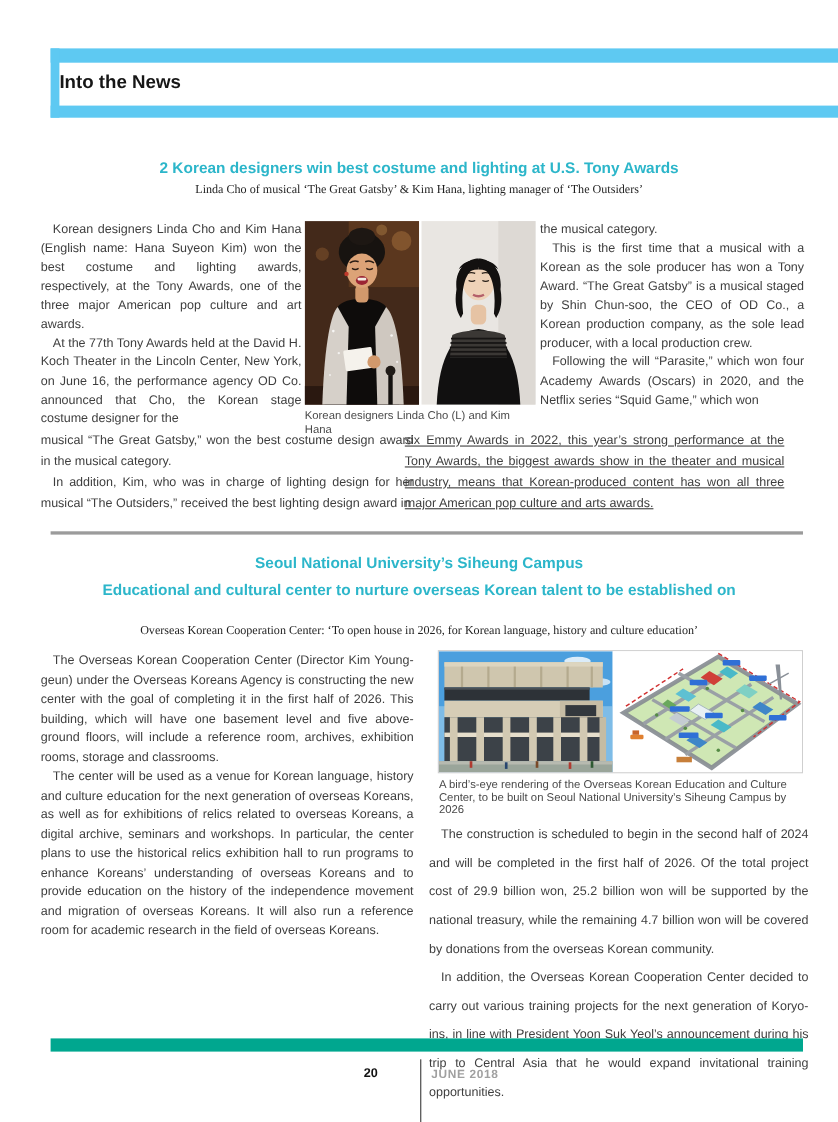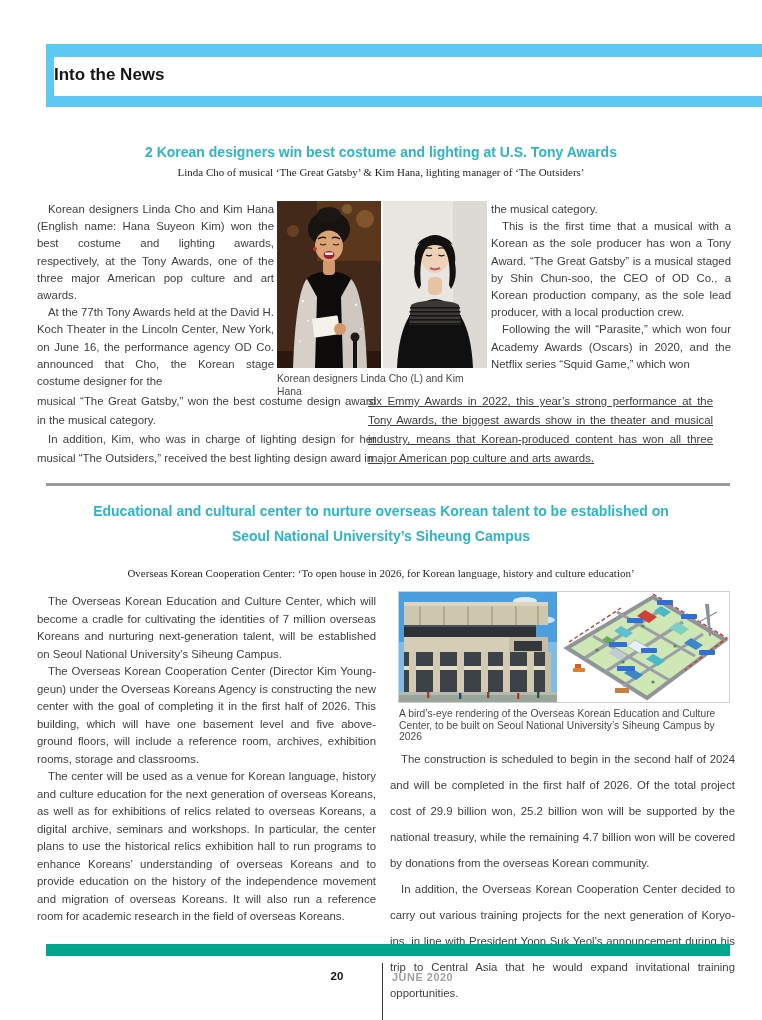--- a/index.html
+++ b/index.html
@@ -155,27 +155,26 @@
 
     <div class="col a1-right-bottom">
       <p>six Emmy Awards in 2022, this year’s strong performance at the Tony Awards, the biggest awards show in the theater and musical industry, means that Korean-produced content has won all three major American pop culture and arts awards.</p>
     </div>
   </section>
 
   <div class="divider"></div>
 
   <section>
     <h1 class="art-title a2-title">
+      <span style="display:block;">Seoul National University’s Siheung Campus</span>
       <span style="display:block;">Educational and cultural center to nurture overseas Korean talent to be established on</span>
-      <span style="display:block;">Seoul National University’s Siheung Campus</span>
     </h1>
     <h2 class="art-sub a2-sub">Overseas Korean Cooperation Center: ‘To open house in 2026, for Korean language, history and culture education’</h2>
 
     <div class="col a2-left">
-      <p class="ind">The Overseas Korean Education and Culture Center, which will become a cradle for cultivating the identities of 7 million overseas Koreans and nurturing next-generation talent, will be established on Seoul National University’s Siheung Campus.</p>
       <p class="ind">The Overseas Korean Cooperation Center (Director Kim Young-geun) under the Overseas Koreans Agency is constructing the new center with the goal of completing it in the first half of 2026. This building, which will have one basement level and five above-ground floors, will include a reference room, archives, exhibition rooms, storage and classrooms.</p>
       <p class="ind">The center will be used as a venue for Korean language, history and culture education for the next generation of overseas Koreans, as well as for exhibitions of relics related to overseas Koreans, a digital archive, seminars and workshops. In particular, the center plans to use the historical relics exhibition hall to run programs to enhance Koreans’ understanding of overseas Koreans and to provide education on the history of the independence movement and migration of overseas Koreans. It will also run a reference room for academic research in the field of overseas Koreans.</p>
     </div>
 
     <figure class="a2-image">
       <svg width="158" height="110" viewBox="0 0 158 110" aria-hidden="true">
         <rect width="158" height="110" fill="#4b9fde"></rect>
         <rect y="50" width="158" height="60" fill="#a9d4ef" opacity="0.55"></rect>
         <ellipse cx="22" cy="16" rx="14" ry="5" fill="#fff" opacity="0.85"></ellipse>
         <ellipse cx="126" cy="9" rx="12" ry="4" fill="#fff" opacity="0.8"></ellipse>
@@ -269,16 +268,16 @@
       <p class="ind">The construction is scheduled to begin in the second half of 2024 and will be completed in the first half of 2026. Of the total project cost of 29.9 billion won, 25.2 billion won will be supported by the national treasury, while the remaining 4.7 billion won will be covered by donations from the overseas Korean community.</p>
       <p class="ind">In addition, the Overseas Korean Cooperation Center decided to carry out various training projects for the next generation of Koryo-ins, in line with President Yoon Suk Yeol’s announcement during his trip to Central Asia that he would expand invitational training opportunities.</p>
     </div>
   </section>
 
   <div class="teal-bar"></div>
 
   <footer>
     <div class="footer-pagenum">20</div>
     <div class="footer-vline"></div>
-    <div class="footer-issue">JUNE 2020</div>
+    <div class="footer-issue">JUNE 2018</div>
   </footer>
 
 </div>
 
 </body></html>

